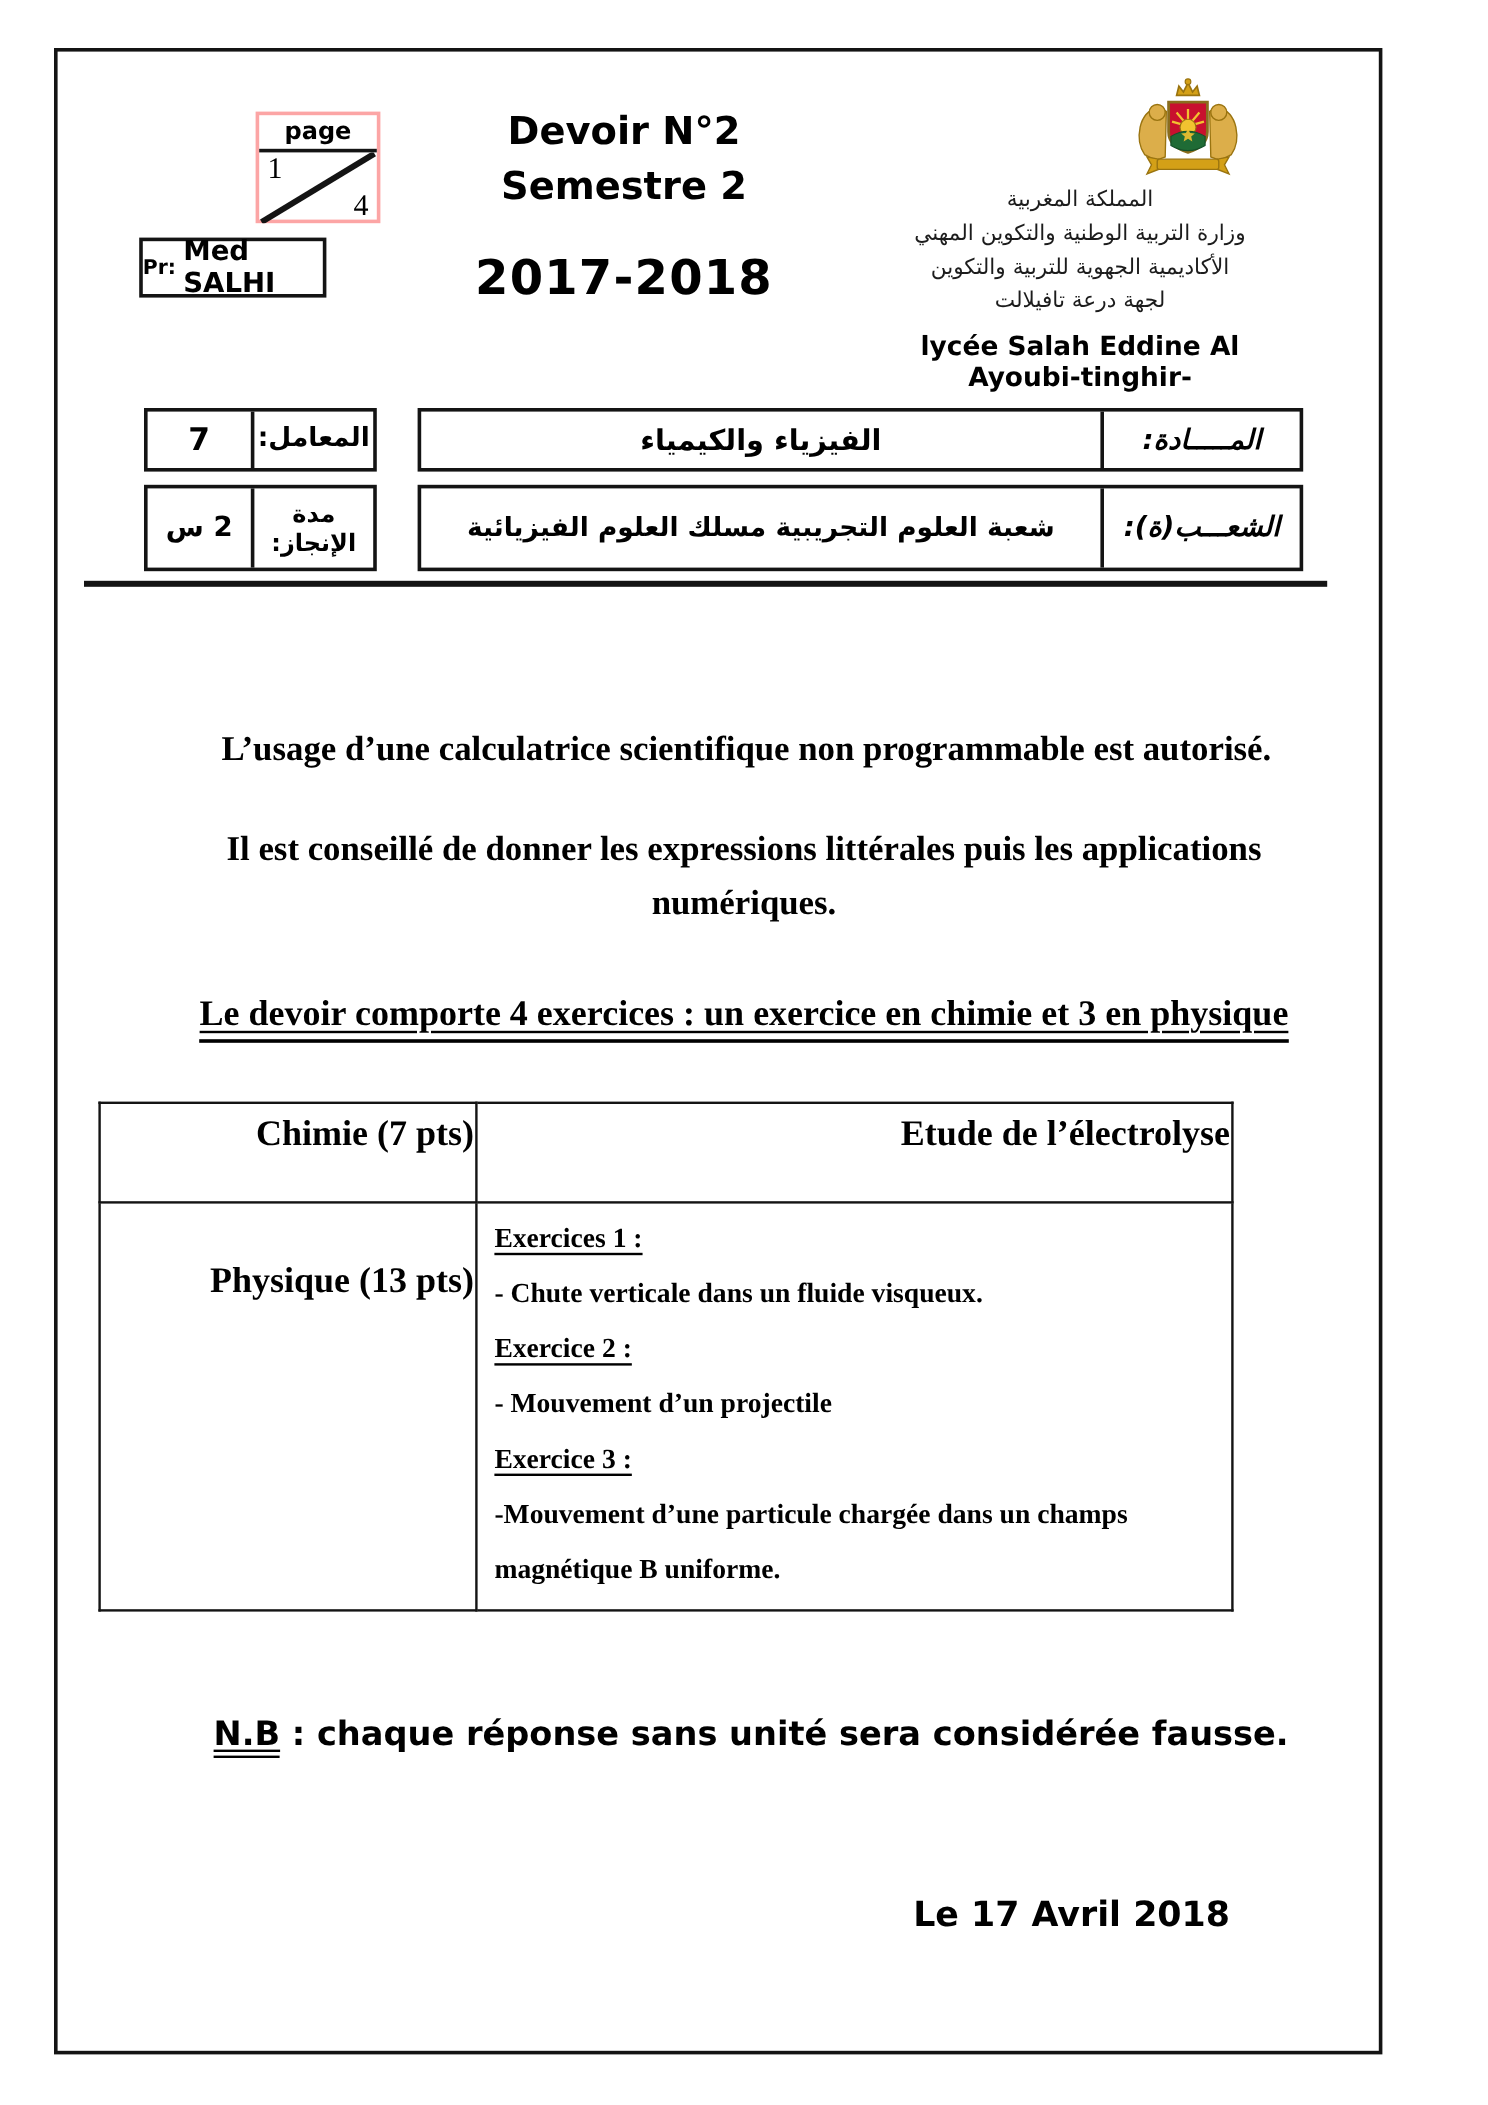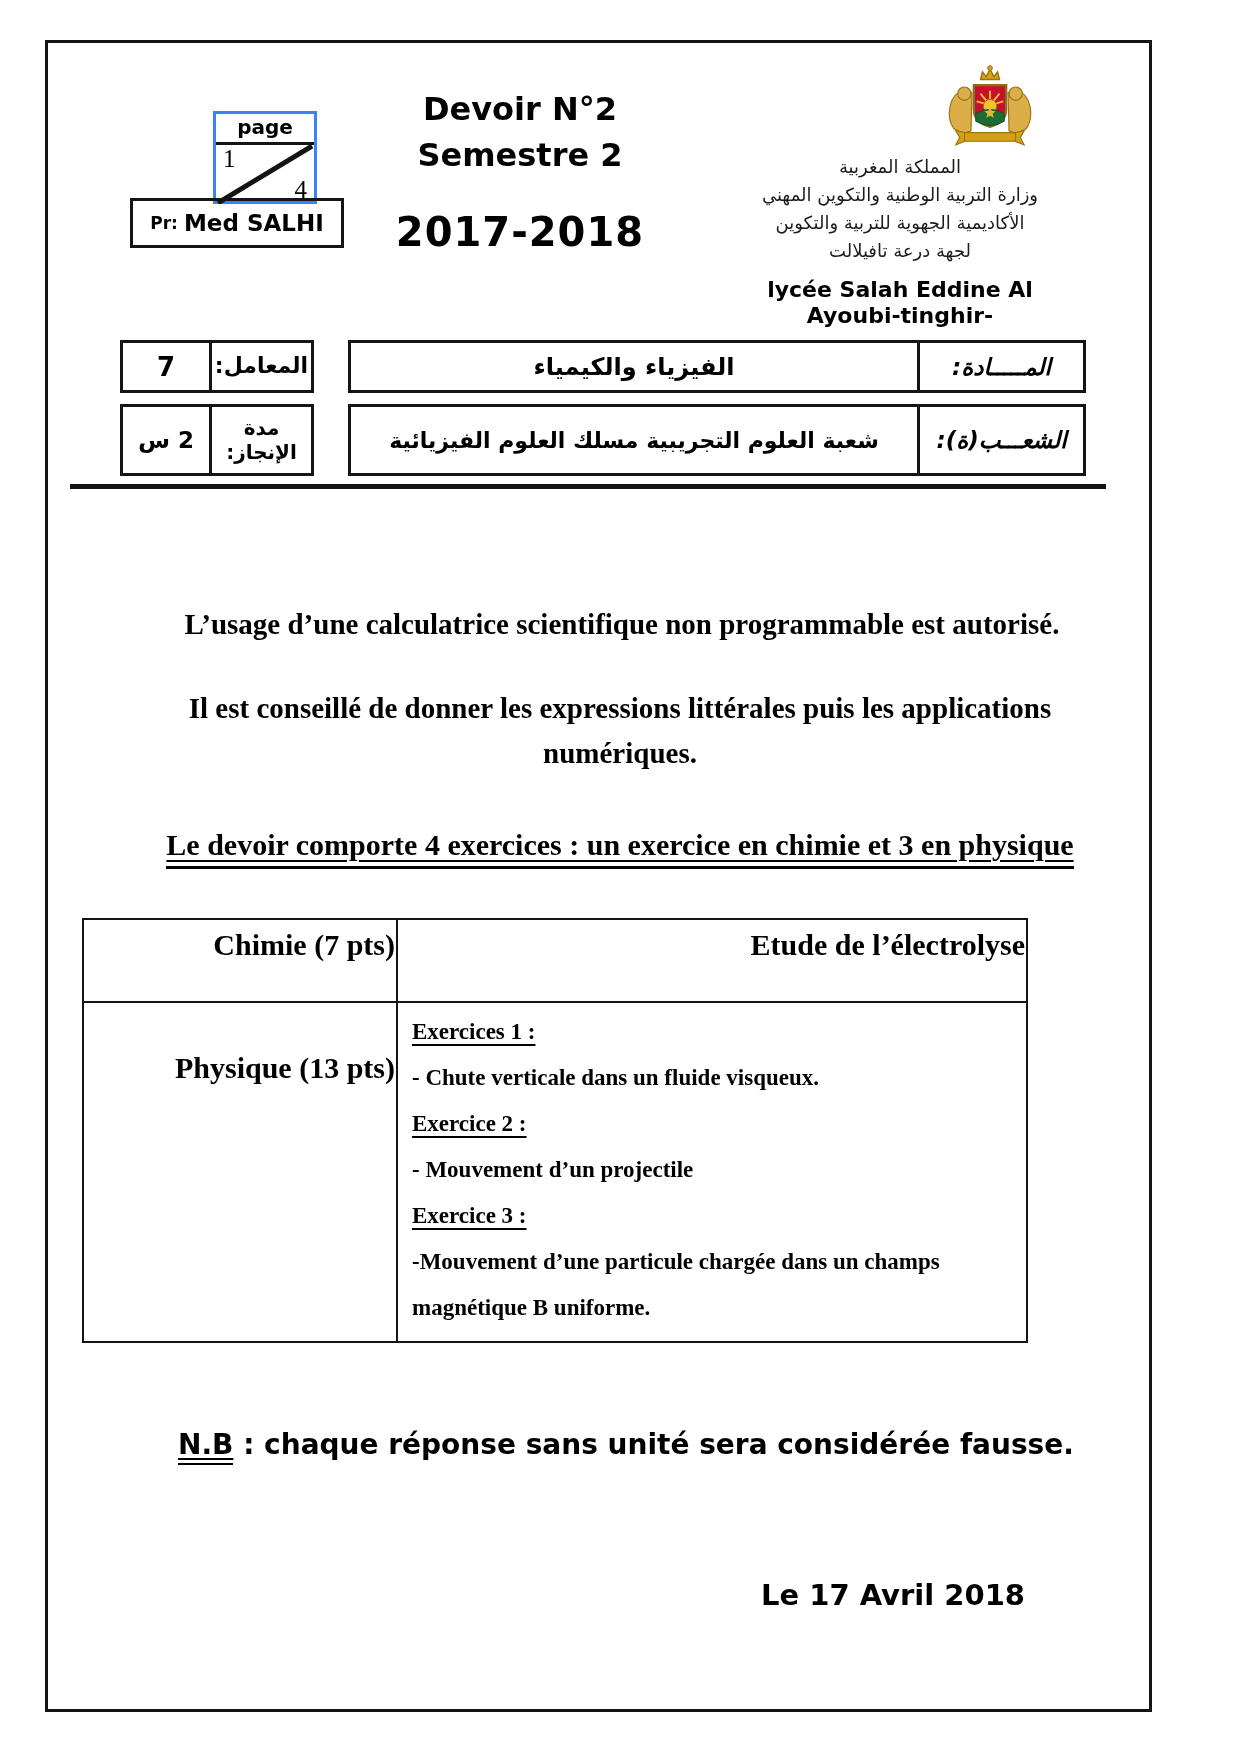--- a/index.html
+++ b/index.html
@@ -6,29 +6,29 @@
   .page {
     position:relative; width:1240px; height:1754px; background:#ffffff;
     font-family:"DejaVu Sans", sans-serif; color:#000; overflow:hidden;
   }
   .abs { position:absolute; }
 
   
   .border-frame { left:45px; top:40px; width:1101px; height:1666px; border:3px solid #141414; }
 
   
-  .page-box { left:213px; top:111px; width:104px; height:93px; border:3px solid #3b82f6; box-sizing:border-box; background:#fff; }
+  .page-box { left:213px; top:93px; width:104px; height:93px; border:3px solid #fca5a5; box-sizing:border-box; background:#fff; }
   .page-box-header { height:28px; border-bottom:3px solid #141414; font-weight:bold; font-size:20px; text-align:center; line-height:27px; }
   .page-box-body { position:relative; height:59px; font-family:"Liberation Serif", serif; }
   .page-box-body svg { position:absolute; left:0; top:0; width:100%; height:100%; }
   .pg-cur { position:absolute; left:7px; top:0px; font-size:25px; }
   .pg-tot { position:absolute; right:7px; bottom:0px; font-size:25px; }
 
   
-  .pr-box { left:130px; top:198px; width:214px; height:50px; border:3px solid #141414; box-sizing:border-box;
+  .pr-box { left:116px; top:198px; width:156px; height:50px; border:3px solid #141414; box-sizing:border-box;
             display:flex; align-items:center; justify-content:center; gap:6px; }
   .pr-prefix { font-weight:bold; font-size:17px; }
   .pr-name   { font-weight:bold; font-size:23px; }
 
   
   .title-block { left:350px; top:86px; width:340px; text-align:center; }
   .title-line { font-weight:bold; font-size:32px; line-height:1.45; }
   .title-year { font-weight:bold; font-size:40px; margin-top:30px; letter-spacing:1px; }
 
   

